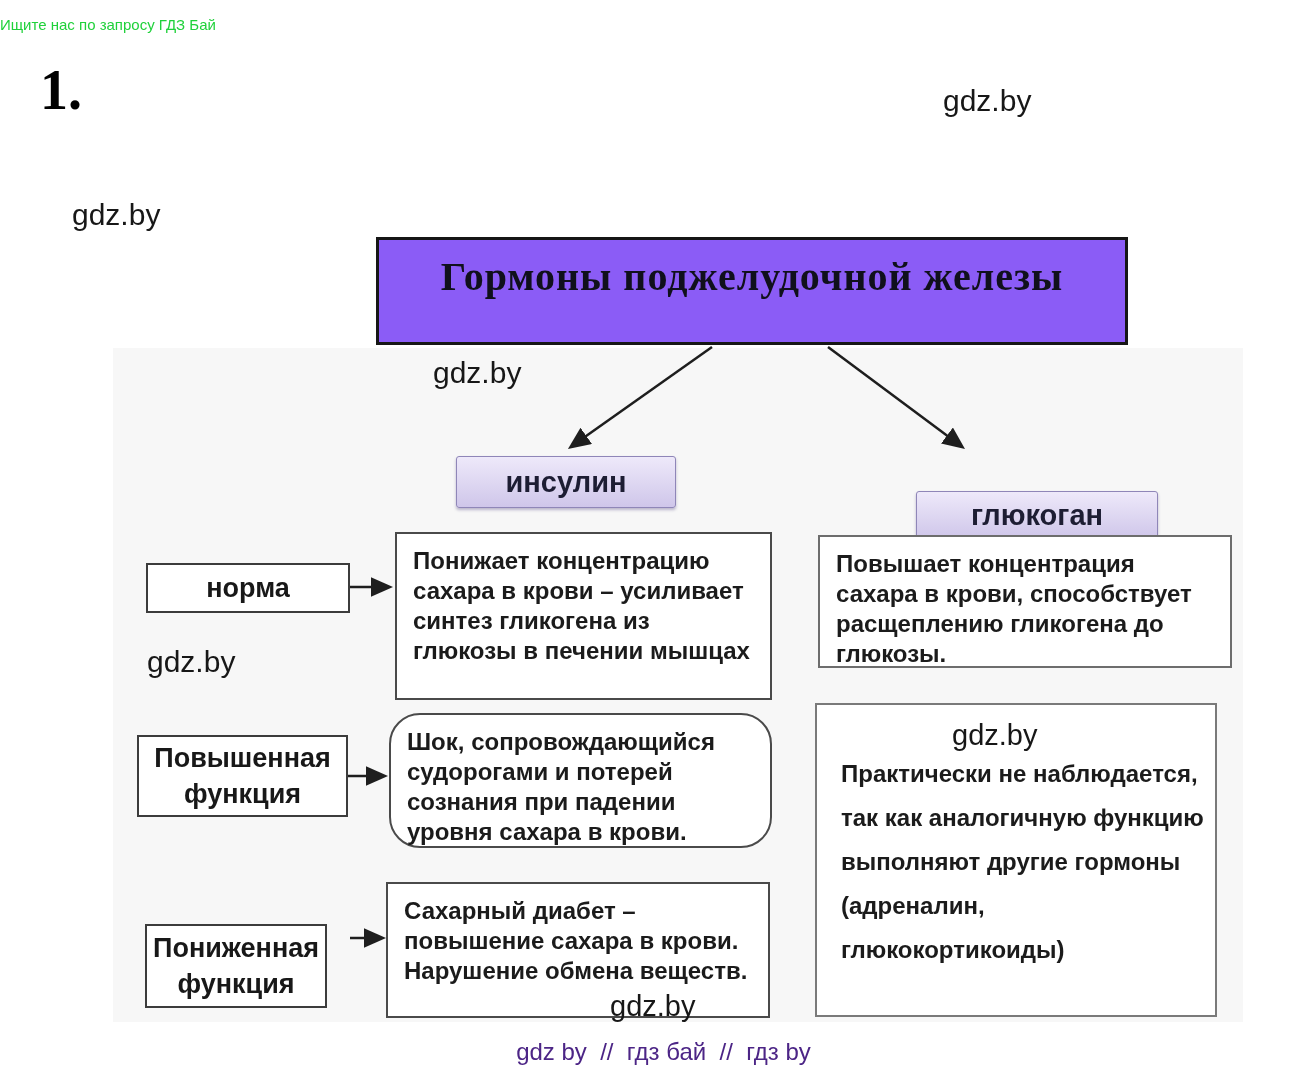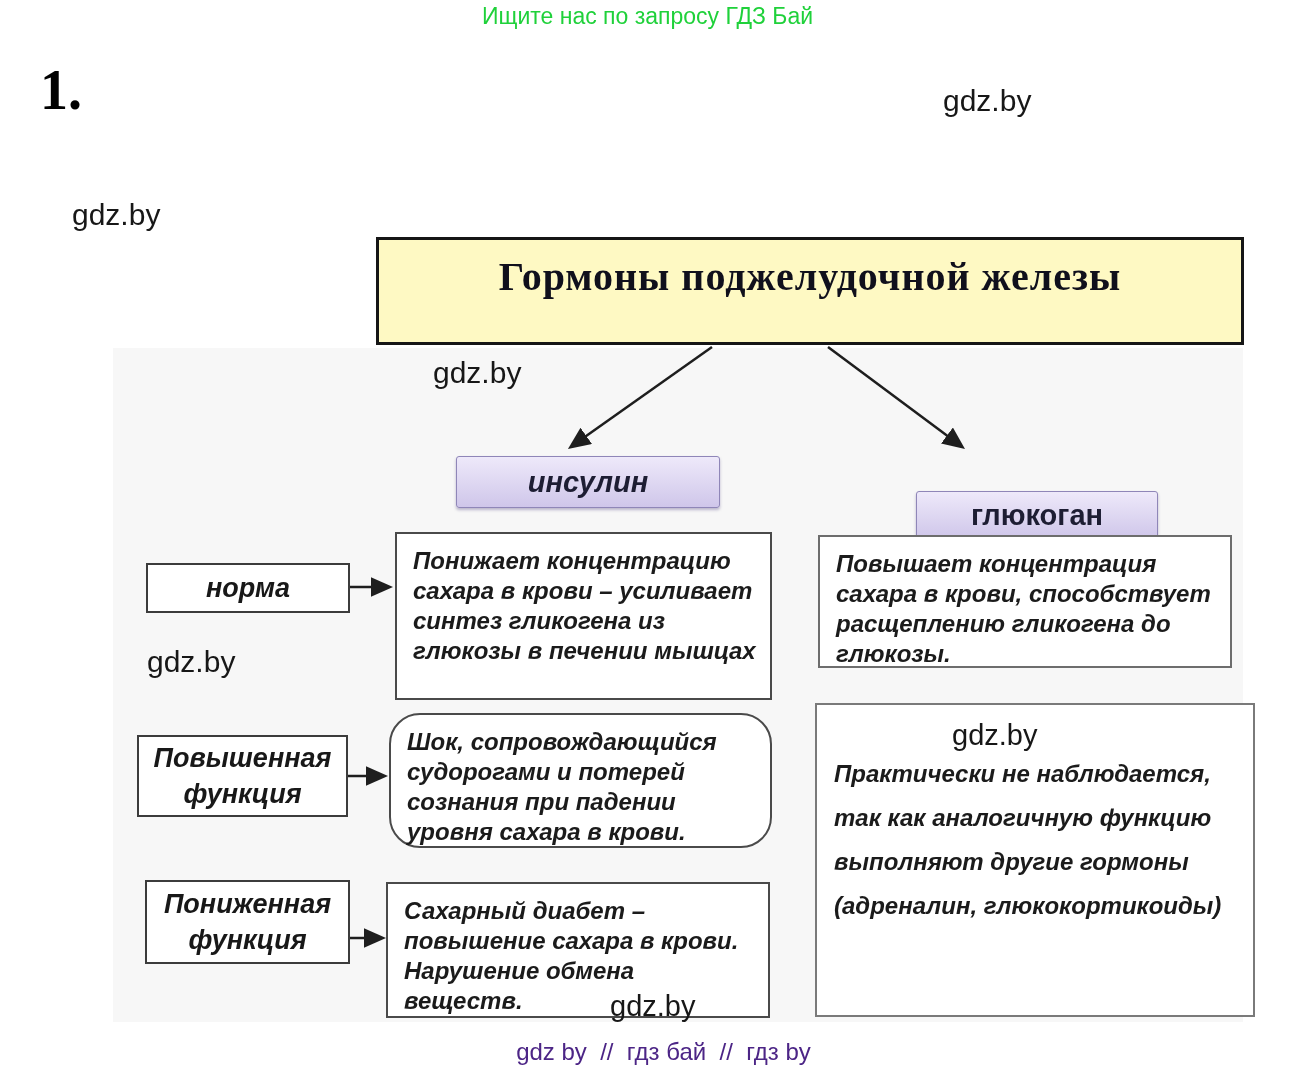--- a/index.html
+++ b/index.html
@@ -1,27 +1,27 @@
 <!DOCTYPE html>
 <html><head>
 <meta charset="utf-8">
 <style>
   html,body{margin:0;padding:0;background:#ffffff;}
   #stage{
     position:relative;width:1295px;height:1071px;background:#ffffff;overflow:hidden;
     font-family:"Liberation Sans", sans-serif;color:#141414;
   }
   .abs{position:absolute;}
-  .prewrap{white-space:pre-line;font-style:italic;}
+  .prewrap{white-space:pre-line;}
   .pre{white-space:pre;padding-left:16px;}
 
   
   .promo{
-    left:0;top:3px;width:100%;text-align:center;
-    font-size:23px;font-weight:400;color:#1fd13a;
+    left:0;top:16px;width:100%;
+    font-size:15px;font-weight:400;color:#1fd13a;
   }
 
   
   .pagenum{
     left:40px;top:58px;
     font-family:"Liberation Serif", serif;font-weight:700;font-size:56px;color:#000;
   }
 
   
   .wm{font-size:30px;font-weight:400;color:#171717;margin-top:8px;}
@@ -32,63 +32,63 @@
   .wm-glucagon{left:952px;top:711px;font-size:29px;}
   .wm-diabetes{left:610px;top:982px;font-size:29px;}
 
   
   .backdrop{
     left:113px;top:348px;width:1130px;height:674px;background:#f7f7f7;
   }
 
   
   .title-box{
-    left:376px;top:237px;width:868px;height:108px;background:#fef9c3;
+    left:376px;top:237px;width:752px;height:108px;background:#8b5cf6;
     border:3px solid #161616;box-sizing:border-box;
   }
   .title-text{
     width:100%;text-align:center;margin-top:13px;
     font-family:"Liberation Serif", serif;font-weight:700;font-size:40px;color:#10101c;
     letter-spacing:1px;
   }
 
   
   .pill{
     box-sizing:border-box;border:1px solid #8f86b8;border-radius:3px;
     background:linear-gradient(to bottom,#eee9fa 0%,#ddd6f1 55%,#cfc6ea 100%);
     box-shadow:0 2px 3px rgba(110,100,150,.45);
     display:flex;align-items:center;justify-content:center;
     font-size:29px;font-weight:600;color:#1d1d33;
   }
-  .pill-insulin{left:456px;top:456px;width:264px;height:52px;font-style:italic;}
+  .pill-insulin{left:456px;top:456px;width:220px;height:52px;}
   .pill-glucagon{left:916px;top:456px;width:242px;height:48px;margin-top:35px;}
 
   
   .wbox{
     box-sizing:border-box;background:#ffffff;border:2px solid #3c3c3c;
   }
   .label-box{
     display:flex;align-items:center;justify-content:center;text-align:center;
     font-size:27px;font-weight:700;color:#181818;line-height:36px;
   }
   .box-norma{left:146px;top:563px;width:204px;height:50px;}
   .box-hyper{left:137px;top:735px;width:211px;height:82px;}
-  .box-hypo{left:145px;top:880px;width:205px;height:84px;}
+  .box-hypo{left:145px;top:924px;width:182px;height:84px;}
 
   .text-box{
     font-size:24px;font-weight:700;color:#1b1b1b;line-height:30px;
     padding:12px 14px 0 16px;border-color:#4a4a4a;
   }
   .box-ins-norma{left:395px;top:532px;width:377px;height:168px;}
   .box-ins-hyper{left:389px;top:713px;width:383px;height:135px;border-radius:31px;}
   .box-ins-hypo{left:386px;top:882px;width:384px;height:136px;}
   .box-glu-norma{left:818px;top:535px;width:414px;height:133px;border-color:#6d6d6d;}
   .box-glu-rest{
-    left:815px;top:703px;width:440px;height:314px;border-color:#7a7a7a;
-    line-height:44px;padding-top:47px;padding-left:17px;padding-right:10px;
+    left:815px;top:703px;width:402px;height:314px;border-color:#7a7a7a;
+    line-height:44px;padding-top:47px;padding-left:24px;padding-right:10px;
   }
 
   
   .arrows{left:0;top:0;width:1295px;height:1071px;pointer-events:none;}
 
   
   .footer{
     left:0;top:1038px;width:100%;text-align:center;
     font-size:24px;font-weight:500;color:#4c2586;
   }

